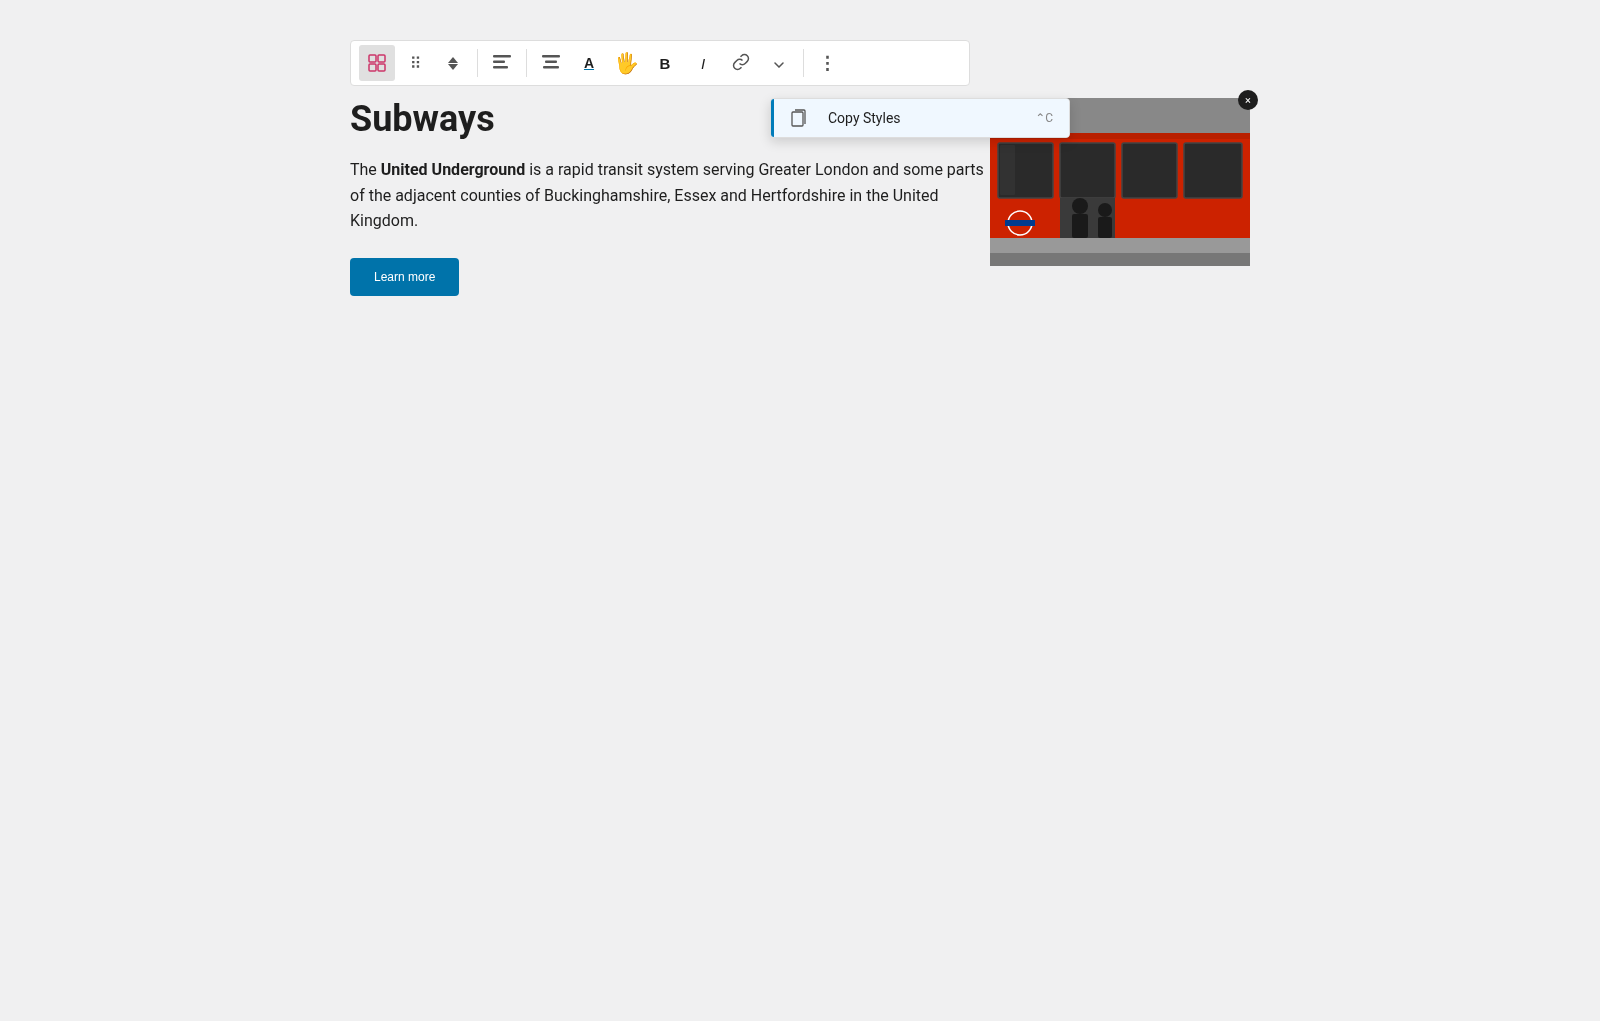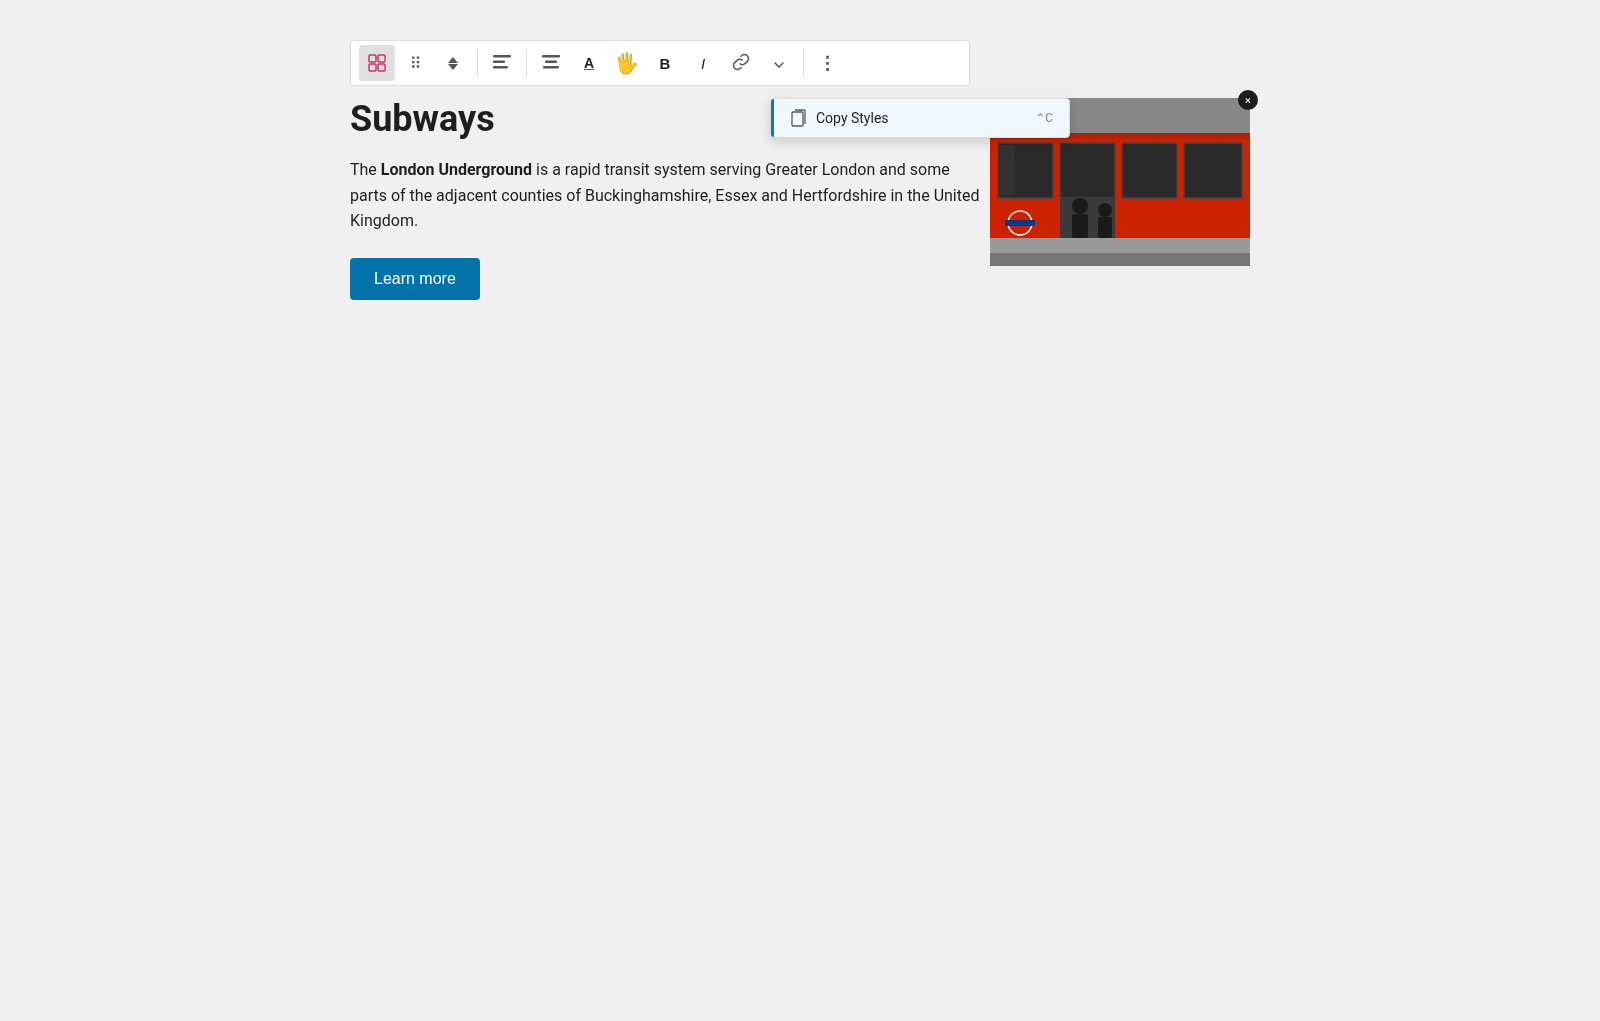--- a/index.html
+++ b/index.html
@@ -85,21 +85,21 @@
     }
 
     .dropdown-item:first-child {
       background: #f0f8ff;
       border-left: 3px solid #007cba;
     }
 
     .dropdown-item-left {
       display: flex;
       align-items: center;
-      gap: 8px;
+      gap: 20px;
     }
 
     .dropdown-item-shortcut {
       font-size: 12px;
       color: #888;
     }
 
     
     .content-area {
       display: flex;
@@ -128,21 +128,21 @@
     .content-body strong {
       font-weight: 700;
     }
 
     .learn-more-btn {
       background: #0073aa;
       color: #fff;
       border: none;
       border-radius: 4px;
       padding: 12px 24px;
-      font-size: 16px;
+      font-size: 12px;
       cursor: pointer;
       font-weight: 500;
     }
 
     
     .content-image {
       position: relative;
       width: 260px;
       flex-shrink: 0;
     }
@@ -270,21 +270,21 @@
         <span>Copy Styles</span>
       </div>
       <span class="dropdown-item-shortcut">⌃C</span>
     </div>
   </div>
 
   <div class="content-area">
     <div class="content-text">
       <h1 class="content-title">Subways</h1>
       <p class="content-body">
-        <span>The </span><strong>London Underground</strong><span> is a rapid transit system serving Greater London and some parts of the adjacent counties of Buckinghamshire, Essex and Hertfordshire in the United Kingdom.</span>
+        <span>The </span><strong>United Underground</strong><span> is a rapid transit system serving Greater London and some parts of the adjacent counties of Buckinghamshire, Essex and Hertfordshire in the United Kingdom.</span>
       </p>
       <button class="learn-more-btn">Learn more</button>
     </div>
 
     <div class="content-image">
       <div class="image-close">
         <span>×</span>
       </div>
       
       <svg width="260" height="168" viewBox="0 0 260 168" xmlns="http://www.w3.org/2000/svg">

